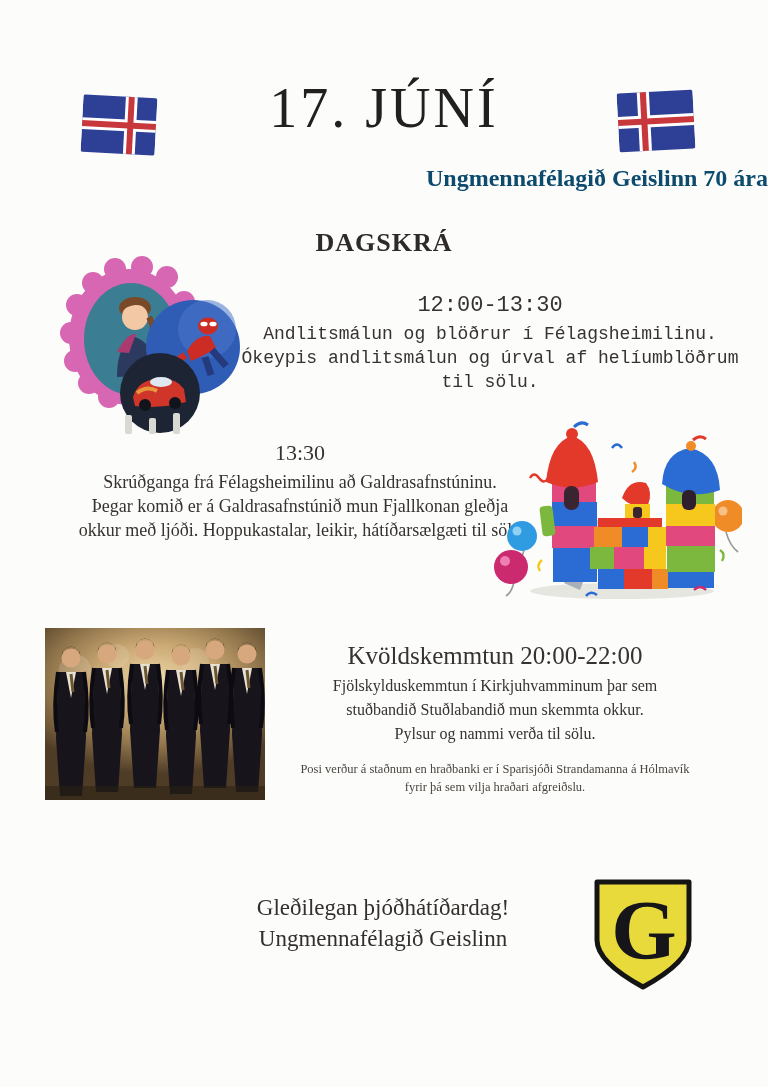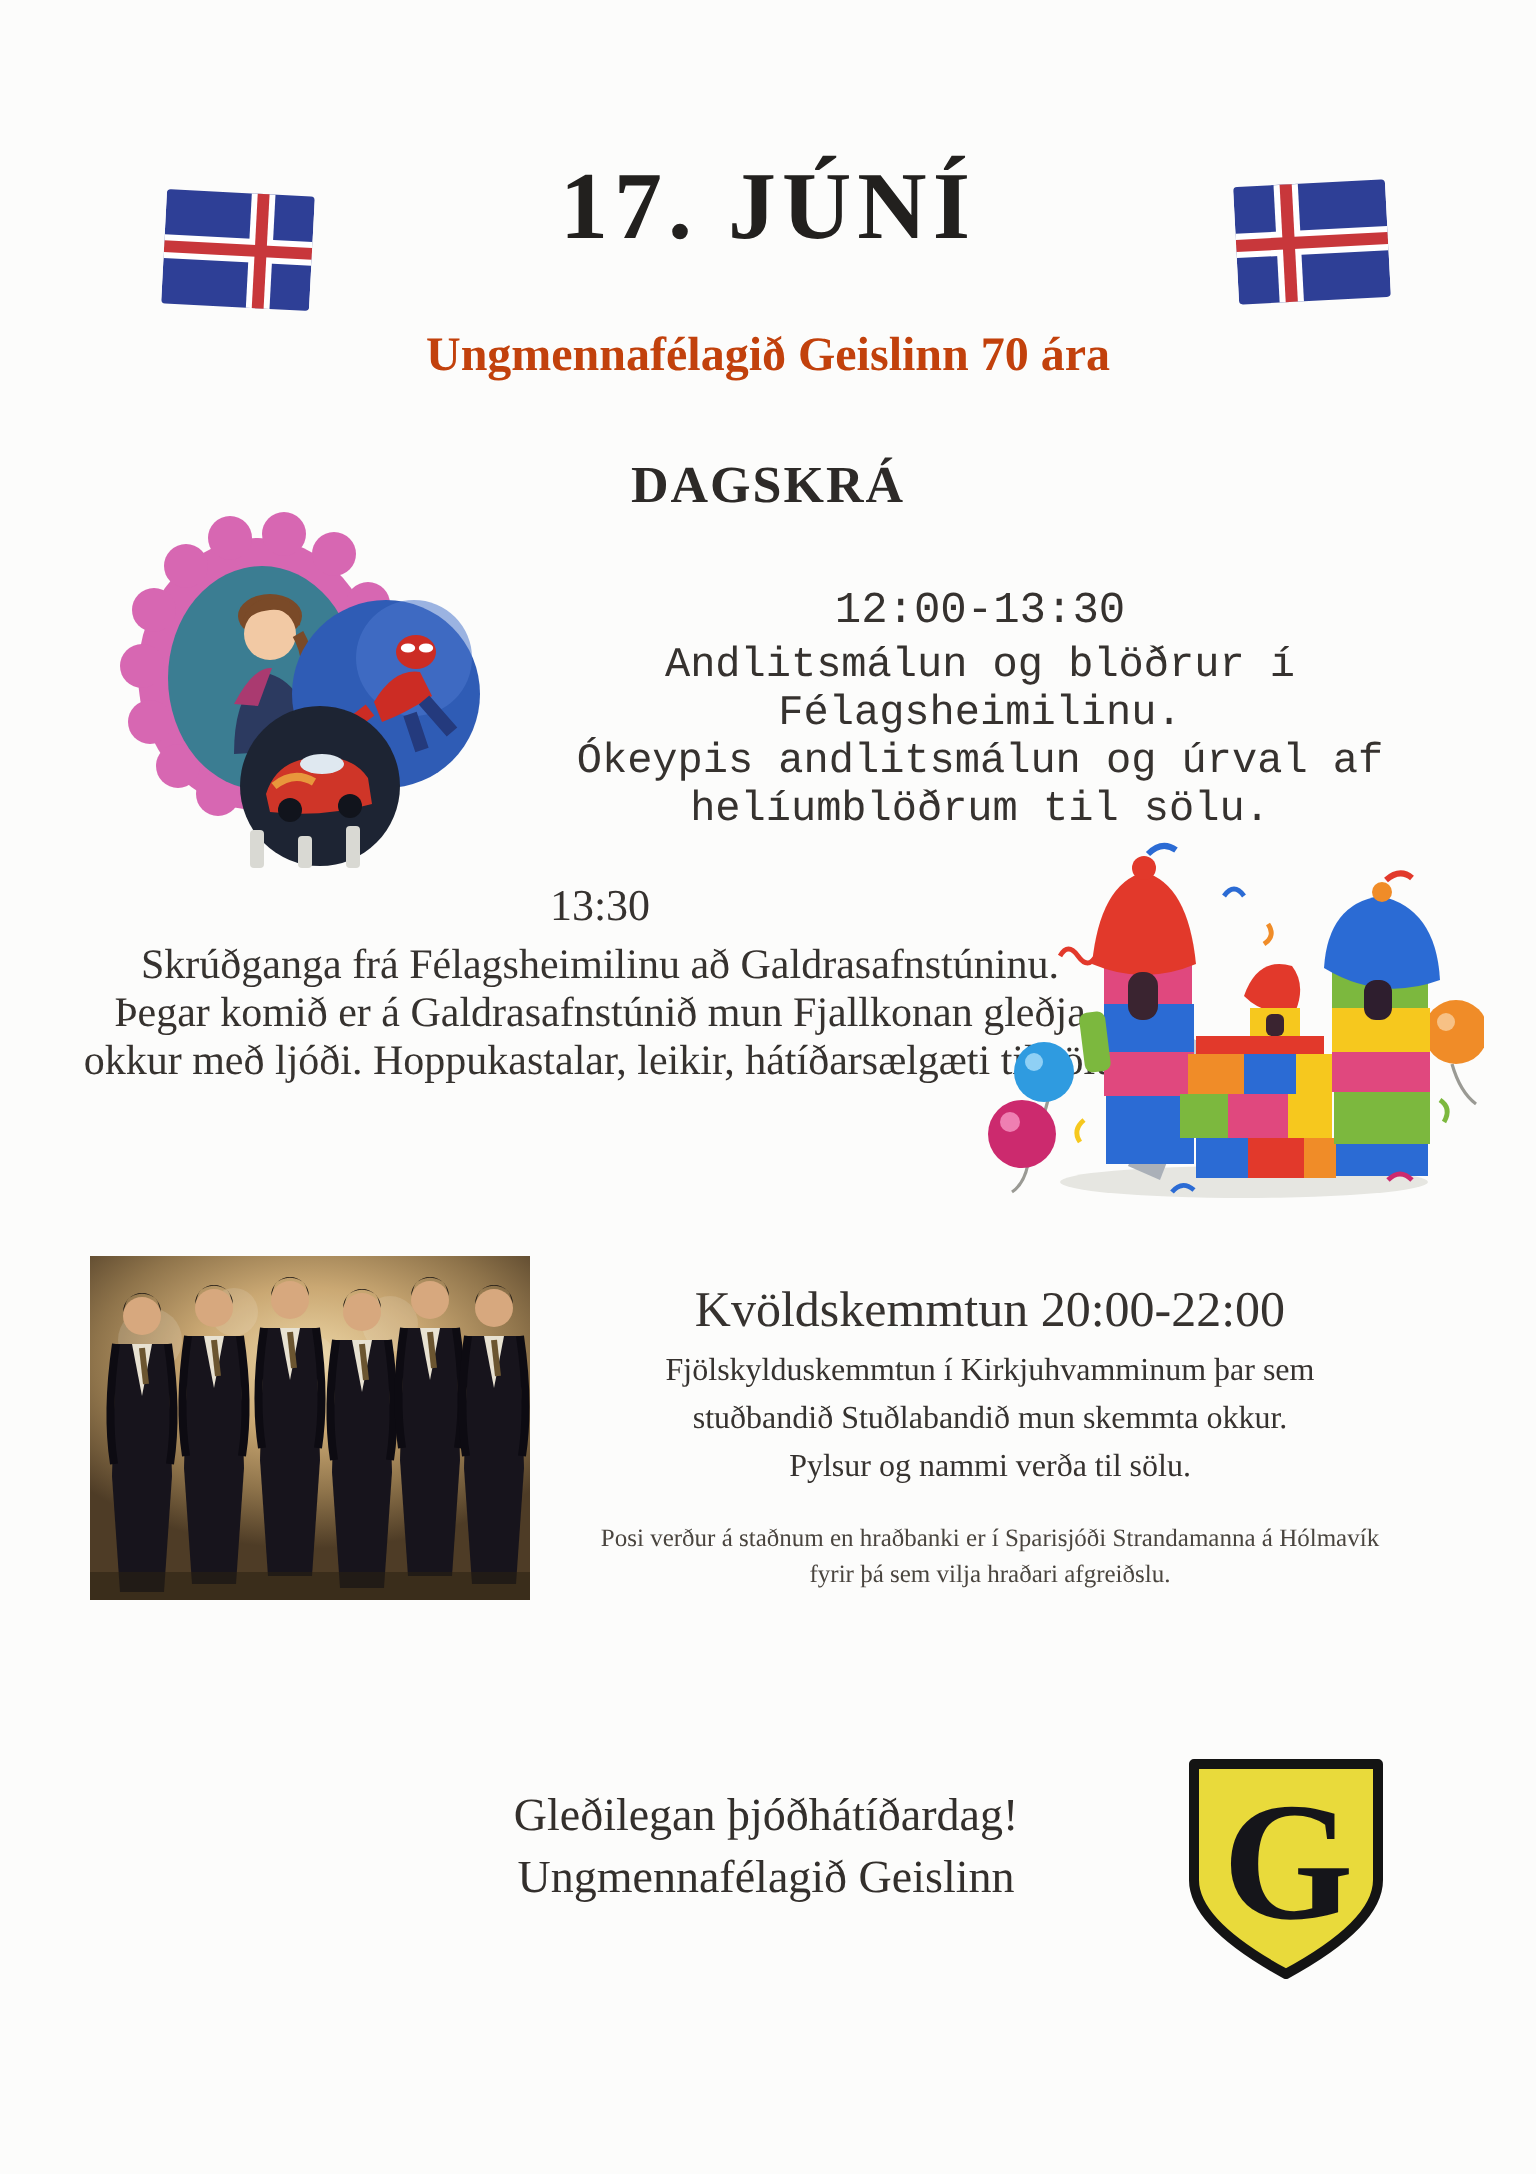--- a/index.html
+++ b/index.html
@@ -4,32 +4,32 @@
 <style>
   html,body { margin:0; padding:0; background:#e9e9e9; }
   .page {
     position:relative; width:768px; height:1087px; margin:0 auto;
     background:#fcfcfb; font-family:"Liberation Serif", serif; color:#36322f;
     overflow:hidden;
   }
   .abs { position:absolute; }
   .ctr { text-align:center; }
   .title {
-    left:0; top:76px; width:768px; font-size:48px; font-weight:bold;
+    left:0; top:76px; width:768px; font-size:56px; font-weight:normal;
     letter-spacing:3px; color:#22201e;
   }
   .subtitle {
-    left:0; top:165px; width:768px; font-size:24px; font-weight:bold; color:#c2410c;
+    left:0; top:165px; width:768px; font-size:24px; font-weight:bold; color:#0c4a6e;text-align:right;
   }
   .dagskra {
     left:0; top:228px; width:768px; font-size:26px; font-weight:bold;
     letter-spacing:1px; color:#2d2a28;
   }
   .event .time  { font-size:22px; margin-bottom:4px; }
-  .event .line  { font-size:21px; line-height:24px; }
+  .event .line  { font-size:18px; line-height:24px; }
   .event1 { left:240px; top:293px; width:500px;font-family:Liberation Mono, monospace; }
   .event2 { left:30px;  top:440px; width:540px; }
   .event3 { left:280px; top:642px; width:430px;text-align:center; }
   .event3 .time { font-size:25px; }
   .event3 .line { font-size:16px; line-height:24px; }
   .note { left:270px; top:760px; width:450px; font-size:12.5px; line-height:18px; color:#4a453f; }
   .closing { left:163px; top:892px; width:440px; font-size:23px; line-height:31px; color:#332f2c; }
   .flag-left  { left:82px;  top:94px; }
   .flag-right { left:618px; top:88px; }
   .flag-left svg  { transform:scaleX(-1) rotate(-3deg); }

